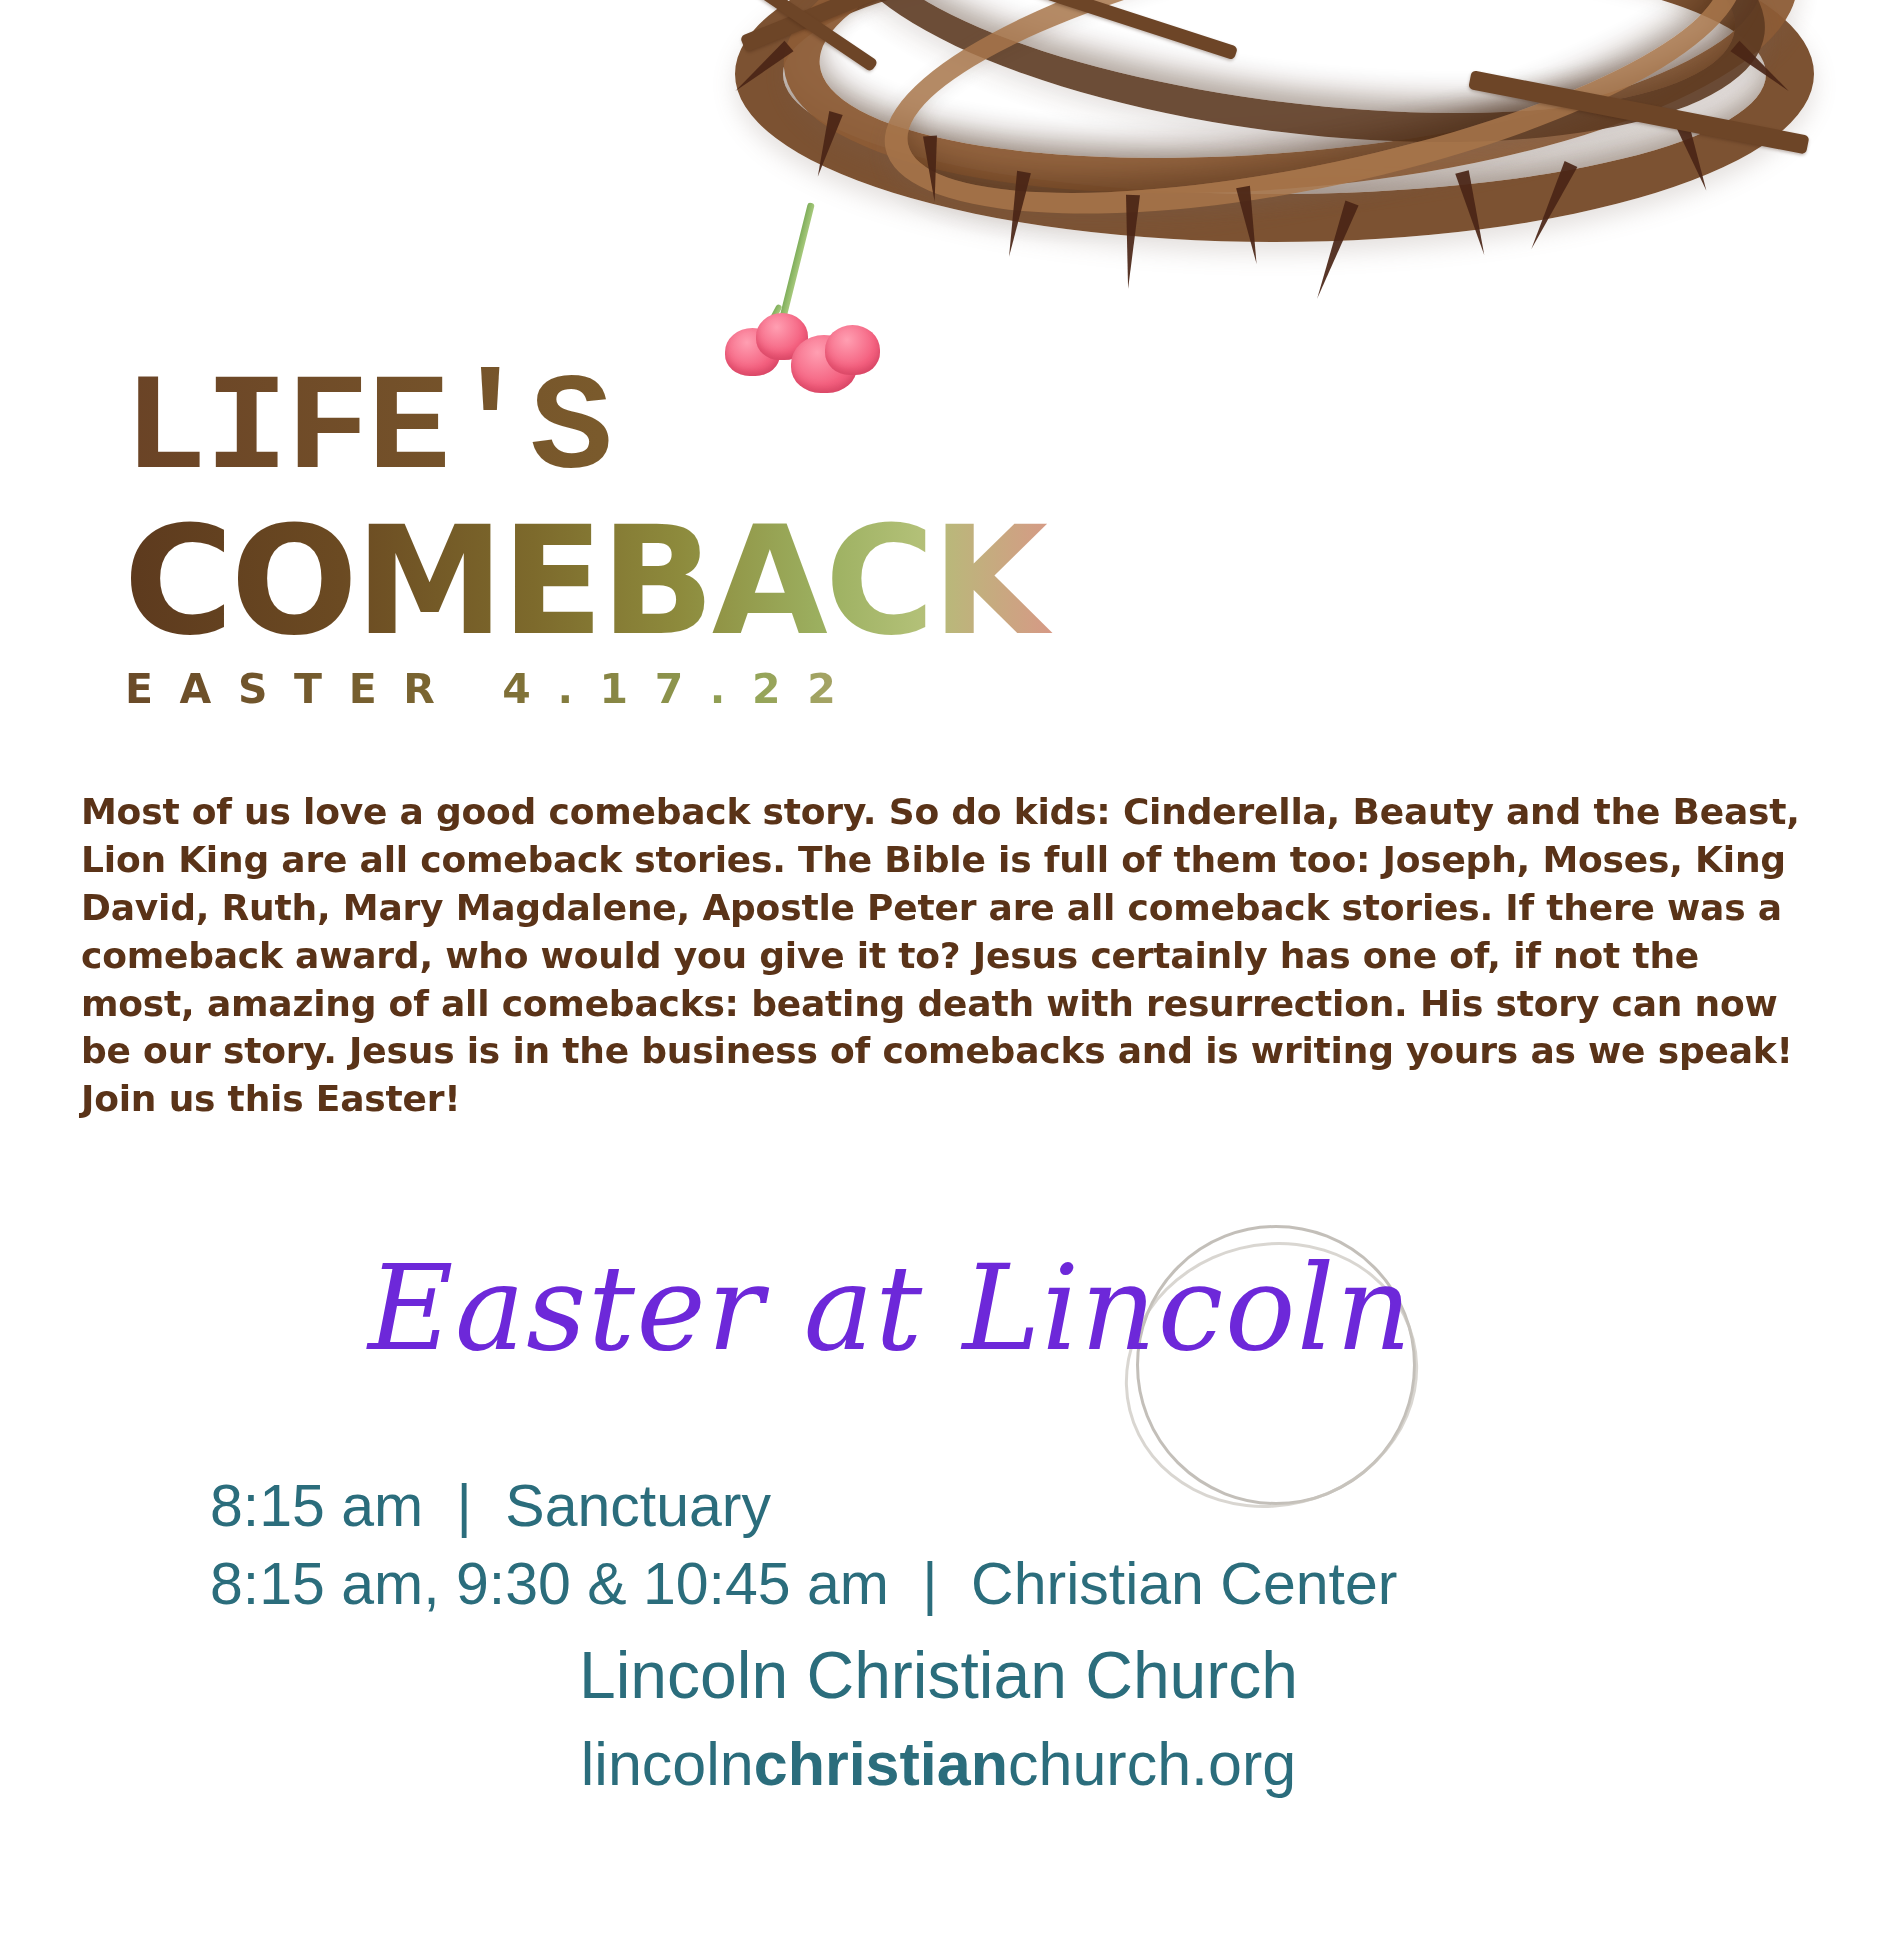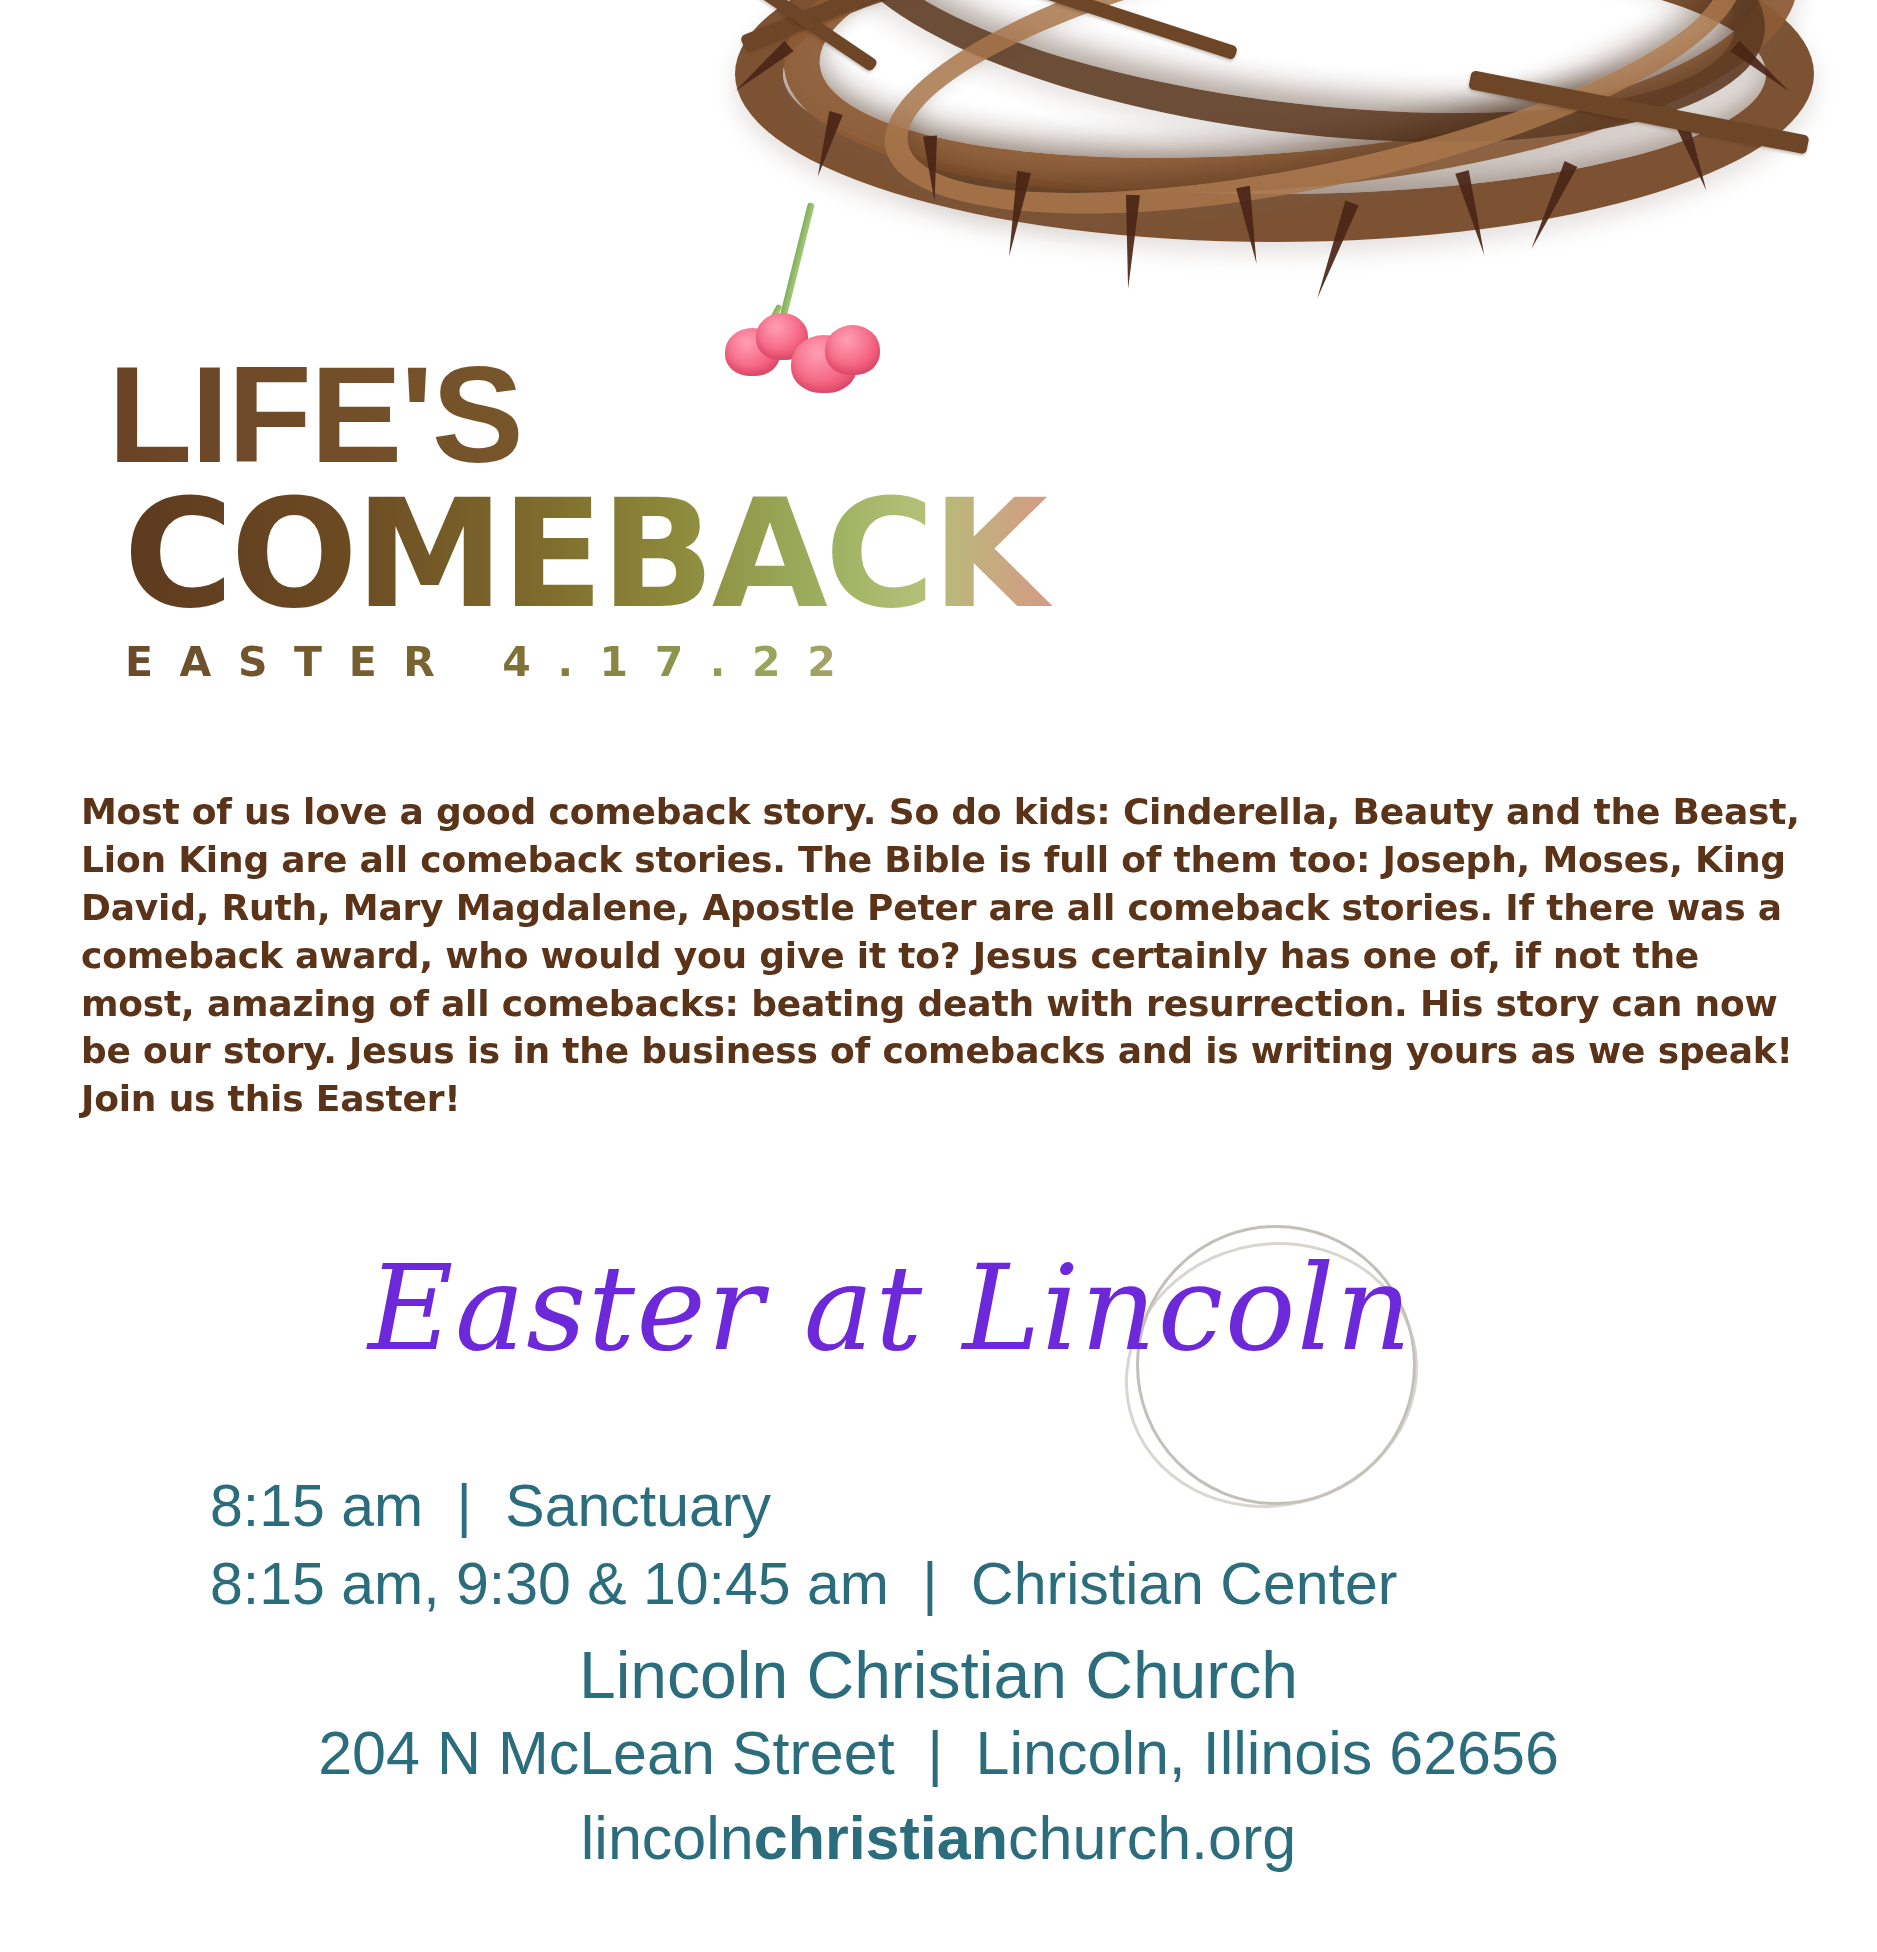--- a/index.html
+++ b/index.html
@@ -118,31 +118,31 @@
   }
 
   
   .title-block {
     position: absolute;
     left: 108px;
     top: 350px;
     width: 1220px;
   }
   .line1 {
-    font-family: Liberation Sans, sans-serif;
+    font-family: Liberation Mono, monospace;
     font-weight: bold;
     font-size: 138px;
     line-height: 0.93;
     letter-spacing: -1.6px;
     color: #6a4a2a;
     background: linear-gradient(90deg, #6a4326 0%, #7a5a2c 40%, #8a7a33 100%);
     -webkit-background-clip: text;
     background-clip: text;
     -webkit-text-fill-color: transparent;
-    margin: 0;
+    margin: 16px;
     white-space: nowrap;
   }
   .line2 {
     font-family: "DejaVu Sans", sans-serif;
     font-weight: bold;
     font-size: 150px;
     line-height: 0.95;
     letter-spacing: -3.1px;
     margin: 4.7px 0 0 15.6px;
     white-space: nowrap;
@@ -353,22 +353,17 @@
   </div>
   <div>
     <span>8:15 am, 9:30 &amp; 10:45 am</span>
     <span class="sep">|</span>
     <span>Christian Center</span>
   </div>
 </div>
 
 <div class="footer">
   <div class="l1">Lincoln Christian Church</div>
-  <div class="l2">
-    <span>204 N McLean Street</span>
-    <span style="padding:0 15.6px;">|</span>
-    <span>Lincoln, Illinois 62656</span>
-  </div>
   <div class="l3">
     <span>lincoln</span><b>christian</b><span>church.org</span>
   </div>
 </div>
 
 
 </body></html>

